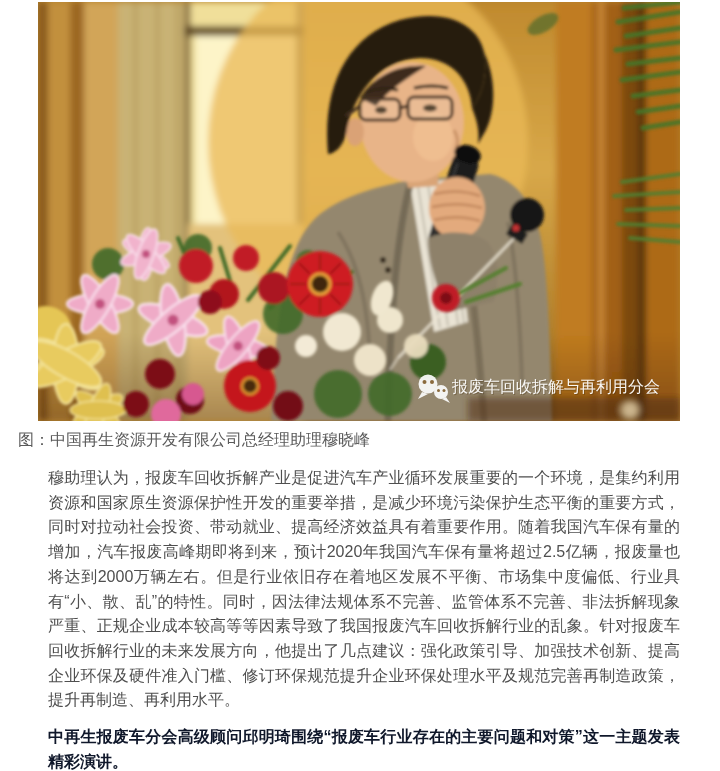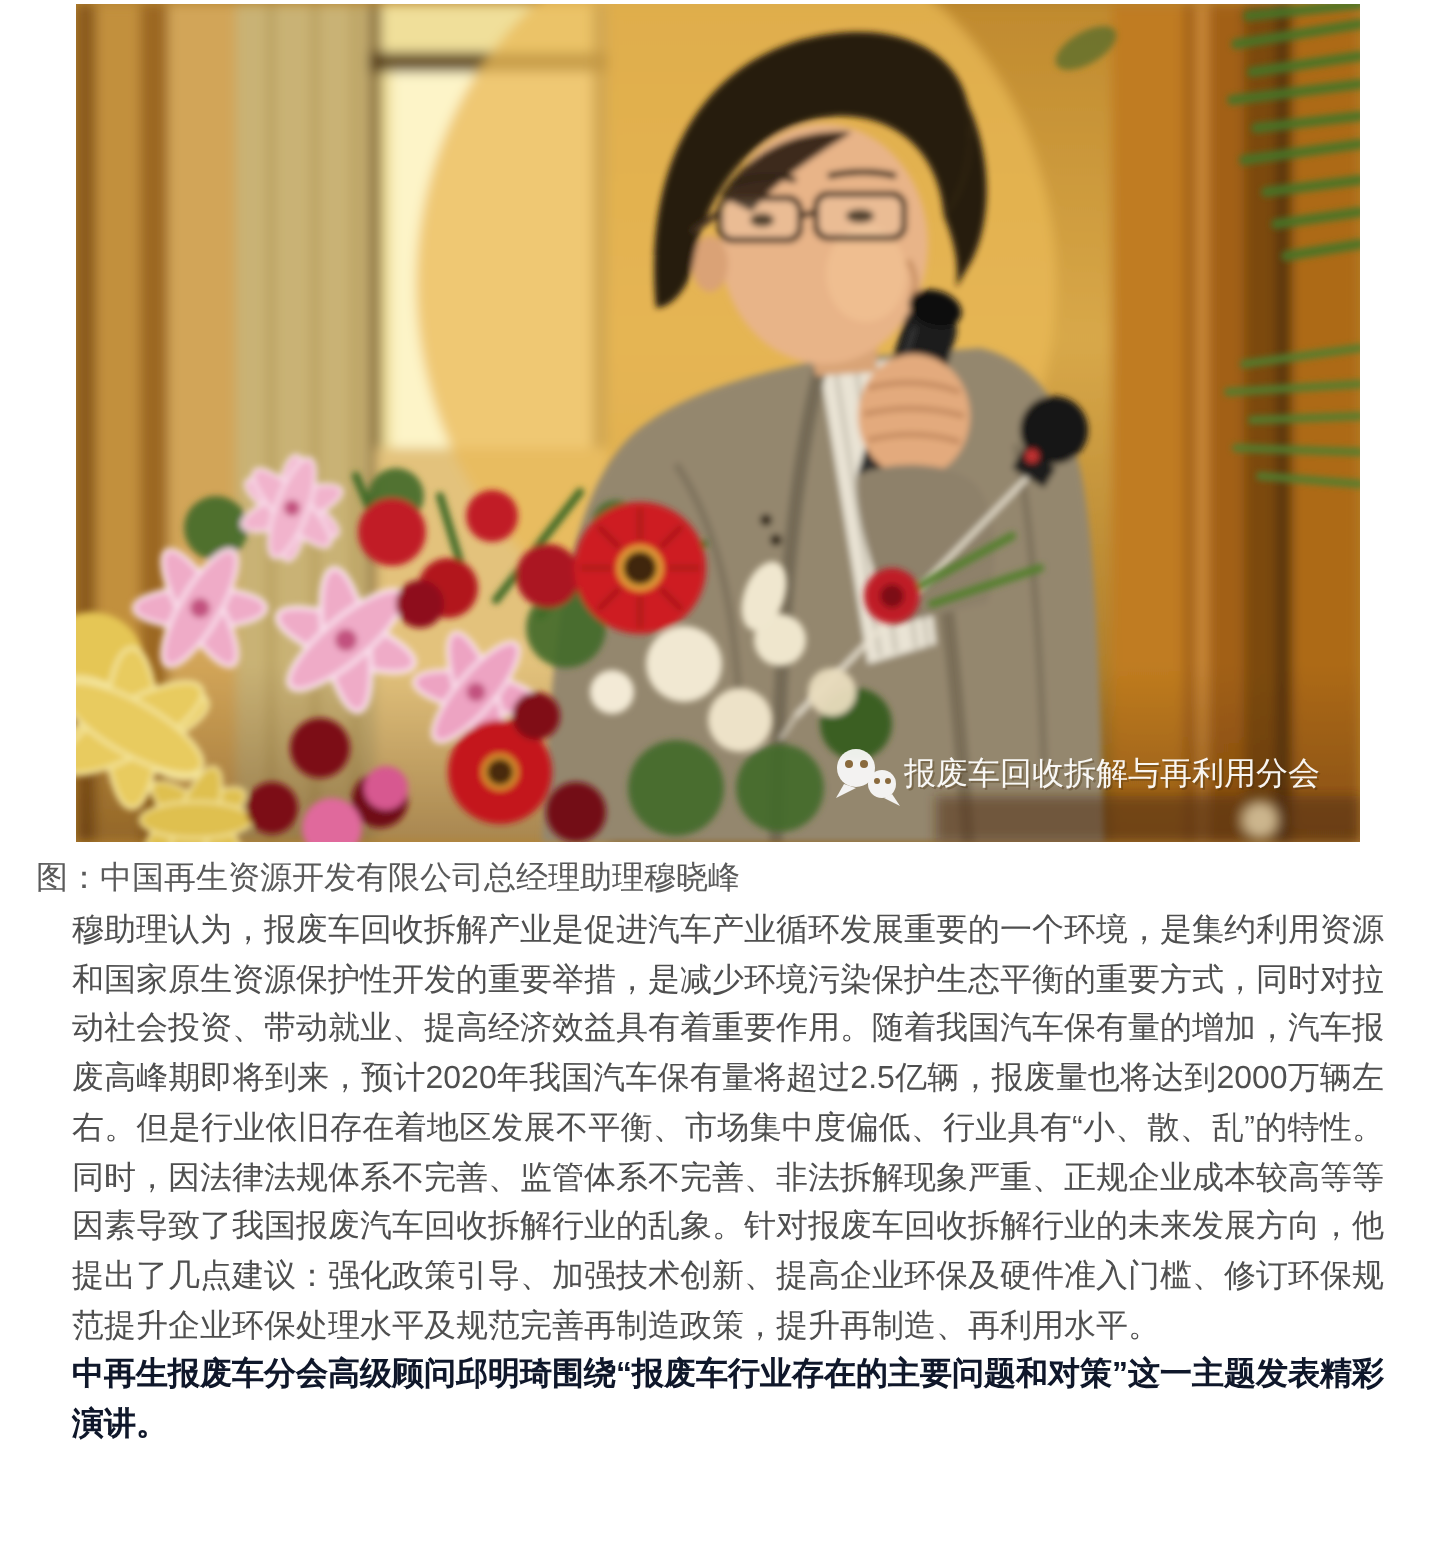--- a/index.html
+++ b/index.html
@@ -13,21 +13,21 @@
   .photo svg{display:block;}
   .caption{
     position:absolute;top:427px;left:18px;width:720px;text-align:left;
     font-size:16px;line-height:25px;color:#5a5a5a;
   }
   .article{
     position:absolute;top:454px;left:36px;width:656px;
     font-size:16px;line-height:24.7px;color:#4f4f4f;text-align:justify;
     word-break:break-all;
   }
-  .article p{margin:0;padding:0;}
+  .article p{margin:12px;padding:0;}
   .article .highlight{color:#0f172a;font-weight:bold;}
   .wm-text{
     font-family:"Liberation Sans","DejaVu Sans",sans-serif;
   }
 </style>
 </head>
 <body>
 
 <div class="page">
 

